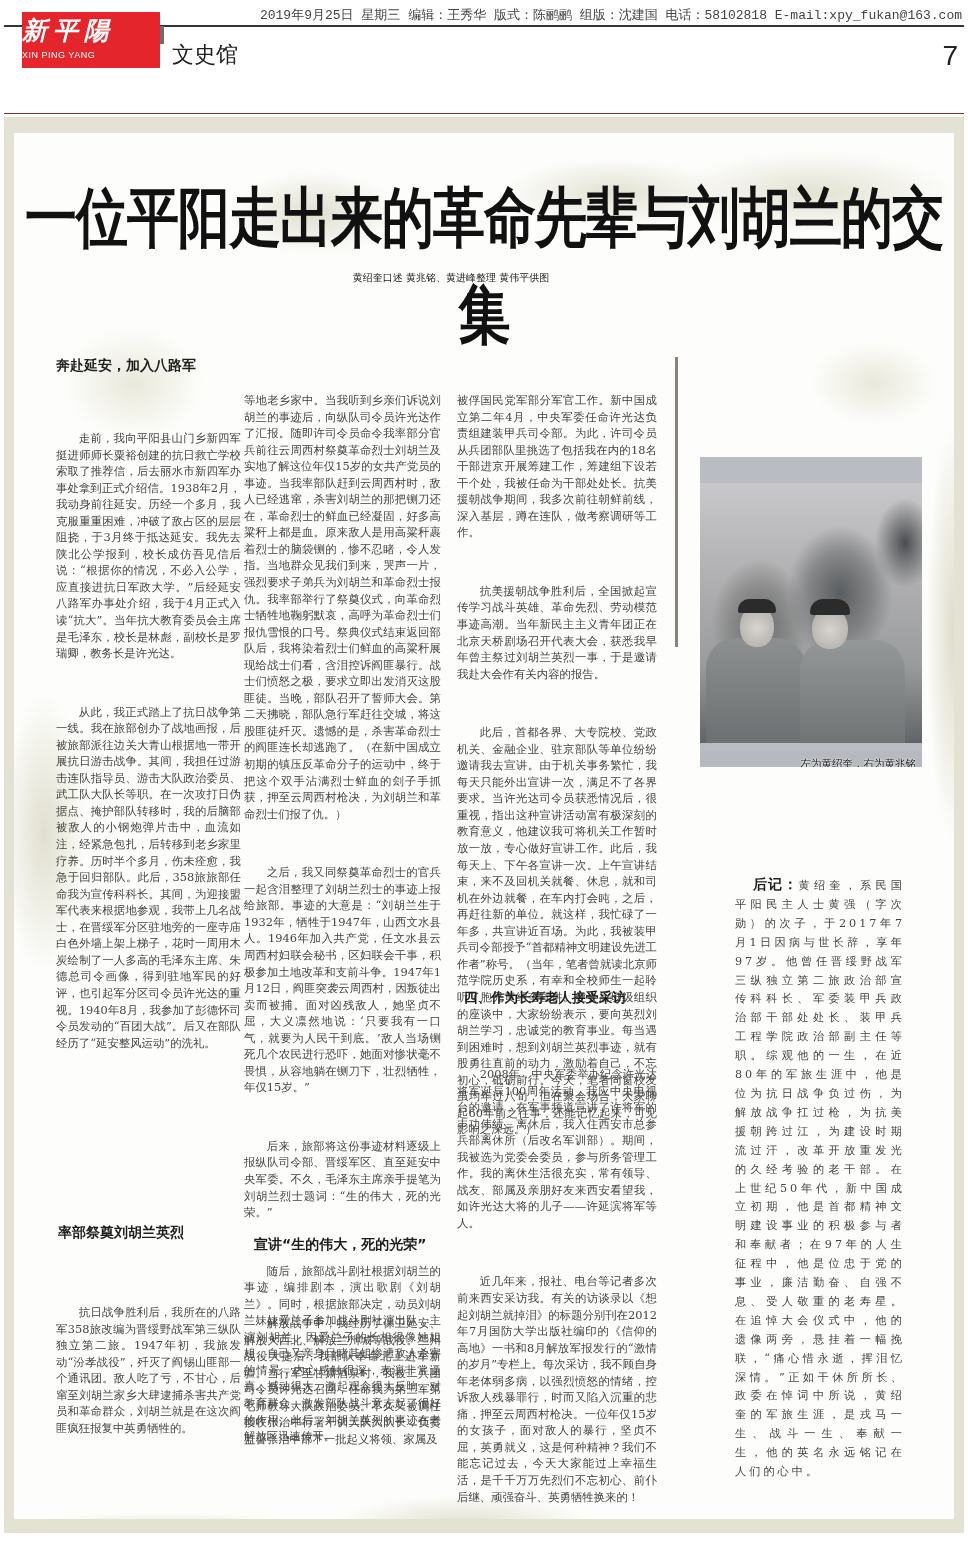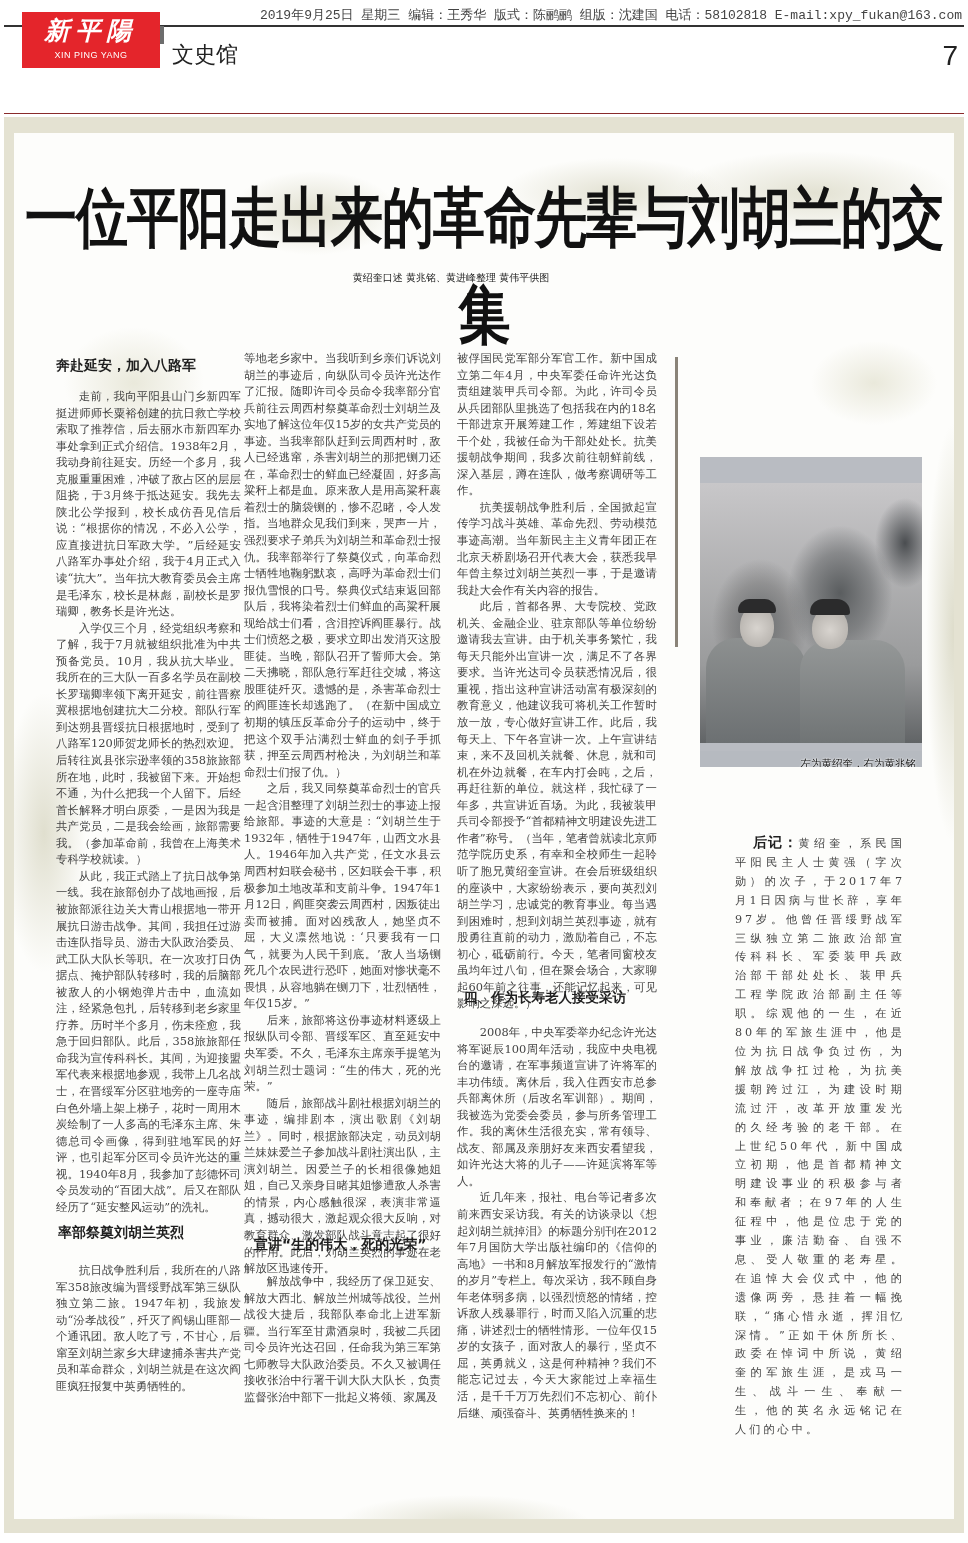--- a/index.html
+++ b/index.html
@@ -2,21 +2,21 @@
 <html><head>
 <meta charset="utf-8">
 <style>
   * { box-sizing: border-box; margin: 0; padding: 0; }
   html, body { width: 968px; height: 1543px; background: #ffffff; overflow: hidden; }
   body { position: relative; font-family: "DejaVu Serif", "Liberation Serif", serif; color: #2a2a2a; }
 
   
   .masthead { position: absolute; left: 0; top: 0; width: 968px; height: 78px; }
   .mast-rule { position: absolute; left: 4px; right: 4px; top: 25px; height: 2px; background: #333; }
-  .logo-box { position: absolute; left: 22px; top: 12px; width: 138px; height: 56px; background: #e4252b; color: #fff; text-align: center; }
+  .logo-box { position: absolute; left: 22px; top: 12px; width: 138px; height: 56px; background: #e4252b; color: #fff; text-align: left; }
   .logo-box::after { content: ""; position: absolute; right: -4px; top: 14px; width: 4px; height: 18px; background: #6d6d6d; }
   .logo-cn { font-family: "DejaVu Serif", serif; font-weight: bold; font-size: 25px; letter-spacing: 6px; line-height: 34px; padding-top: 2px; font-style: italic; }
   .logo-en { font-family: "Liberation Sans", sans-serif; font-size: 9px; letter-spacing: 0.5px; line-height: 14px; }
   .section-name { position: absolute; left: 172px; top: 40px; font-family: "DejaVu Sans", sans-serif; font-size: 22px; color: #222; }
   .page-number { position: absolute; right: 10px; top: 40px; font-family: "Liberation Sans", sans-serif; font-size: 28px; color: #222; }
   .meta-line { position: absolute; right: 6px; top: 6px; font-family: Liberation Mono, monospace; font-size: 13px; color: #444; white-space: nowrap; }
 
   
   .frame-top-line { position: absolute; left: 4px; right: 4px; top: 113px; height: 1px; background: #8a2b2b; }
   .frame { position: absolute; left: 4px; top: 117px; width: 960px; height: 1416px;
@@ -35,21 +35,21 @@
     border-top-width: 16px;
     border-bottom-width: 14px;
   }
 
   
   .headline { position: absolute; left: 0; width: 968px; top: 188px; text-align: center; font-family: "DejaVu Serif", serif; font-weight: bold; font-size: 52px; letter-spacing: -1px; color: #111; line-height: 78px; transform: scaleY(1.25); }
   .byline { position: absolute; left: 0; width: 902px; top: 271px; text-align: center; font-family: "DejaVu Sans", sans-serif; font-size: 10px; color: #222; }
 
   
   .col { position: absolute; font-size: 11.4px; line-height: 16.55px; color: #444; text-align: justify; }
-  .col p { text-indent: 2em; }
+  .col p { text-indent: 2em; margin-top: 42px; }
   .col1 { left: 56px; top: 388px; width: 185px; }
   .col2 { left: 244px; top: 350px; width: 197px; }
   .col3 { left: 457px; top: 350px; width: 200px; }
   .col4 { left: 735px; top: 833px; width: 170px; font-size: 11.2px; line-height: 18.9px; letter-spacing: 3px; font-family: "DejaVu Serif", serif; }
 
   .subhead { position: absolute; font-family: "DejaVu Sans", sans-serif; font-weight: bold; font-size: 14px; color: #1e1e1e; white-space: nowrap; }
   .sh1 { left: 56px; top: 357px; }
   .sh2 { left: 58px; top: 1224px; }
   .sh3 { left: 254px; top: 1236px; }
   .sh4 { left: 464px; top: 989px; font-size: 13.5px; }
@@ -98,21 +98,20 @@
 
 <div class="frame-top-line"></div>
 <div class="frame"></div>
 
 <h1 class="headline">一位平阳走出来的革命先辈与刘胡兰的交集</h1>
 <div class="byline">黄绍奎口述 黄兆铭、黄进峰整理 黄伟平供图</div>
 
 <h2 class="subhead sh1">奔赴延安，加入八路军</h2>
 <div class="col col1">
   <p>走前，我向平阳县山门乡新四军挺进师师长粟裕创建的抗日救亡学校索取了推荐信，后去丽水市新四军办事处拿到正式介绍信。1938年2月，我动身前往延安。历经一个多月，我克服重重困难，冲破了敌占区的层层阻挠，于3月终于抵达延安。我先去陕北公学报到，校长成仿吾见信后说：“根据你的情况，不必入公学，应直接进抗日军政大学。”后经延安八路军办事处介绍，我于4月正式入读“抗大”。当年抗大教育委员会主席是毛泽东，校长是林彪，副校长是罗瑞卿，教务长是许光达。</p>
-  <p>入学仅三个月，经党组织考察和了解，我于7月就被组织批准为中共预备党员。10月，我从抗大毕业。我所在的三大队一百多名学员在副校长罗瑞卿率领下离开延安，前往晋察冀根据地创建抗大二分校。部队行军到达朔县晋绥抗日根据地时，受到了八路军120师贺龙师长的热烈欢迎。后转往岚县张宗逊率领的358旅旅部所在地，此时，我被留下来。开始想不通，为什么把我一个人留下。后经首长解释才明白原委，一是因为我是共产党员，二是我会绘画，旅部需要我。（参加革命前，我曾在上海美术专科学校就读。）</p>
   <p>从此，我正式踏上了抗日战争第一线。我在旅部创办了战地画报，后被旅部派往边关大青山根据地一带开展抗日游击战争。其间，我担任过游击连队指导员、游击大队政治委员、武工队大队长等职。在一次攻打日伪据点、掩护部队转移时，我的后脑部被敌人的小钢炮弹片击中，血流如注，经紧急包扎，后转移到老乡家里疗养。历时半个多月，伤未痊愈，我急于回归部队。此后，358旅旅部任命我为宣传科科长。其间，为迎接盟军代表来根据地参观，我带上几名战士，在晋绥军分区驻地旁的一座寺庙白色外墙上架上梯子，花时一周用木炭绘制了一人多高的毛泽东主席、朱德总司令画像，得到驻地军民的好评，也引起军分区司令员许光达的重视。1940年8月，我参加了彭德怀司令员发动的“百团大战”。后又在部队经历了“延安整风运动”的洗礼。</p>
 </div>
 
 <h2 class="subhead sh2">率部祭奠刘胡兰英烈</h2>
 <div class="col col1b">
   <p>抗日战争胜利后，我所在的八路军358旅改编为晋绥野战军第三纵队独立第二旅。1947年初，我旅发动“汾孝战役”，歼灭了阎锡山匪部一个通讯团。敌人吃了亏，不甘心，后窜至刘胡兰家乡大肆逮捕杀害共产党员和革命群众，刘胡兰就是在这次阎匪疯狂报复中英勇牺牲的。</p>
 </div>
 
 <div class="col col2">
   <p id="s2p1cont" style="text-indent:0">等地老乡家中。当我听到乡亲们诉说刘胡兰的事迹后，向纵队司令员许光达作了汇报。随即许司令员命令我率部分官兵前往云周西村祭奠革命烈士刘胡兰及实地了解这位年仅15岁的女共产党员的事迹。当我率部队赶到云周西村时，敌人已经逃窜，杀害刘胡兰的那把铡刀还在，革命烈士的鲜血已经凝固，好多高粱秆上都是血。原来敌人是用高粱秆裹着烈士的脑袋铡的，惨不忍睹，令人发指。当地群众见我们到来，哭声一片，强烈要求子弟兵为刘胡兰和革命烈士报仇。我率部举行了祭奠仪式，向革命烈士牺牲地鞠躬默哀，高呼为革命烈士们报仇雪恨的口号。祭典仪式结束返回部队后，我将染着烈士们鲜血的高粱秆展现给战士们看，含泪控诉阎匪暴行。战士们愤怒之极，要求立即出发消灭这股匪徒。当晚，部队召开了誓师大会。第二天拂晓，部队急行军赶往交城，将这股匪徒歼灭。遗憾的是，杀害革命烈士的阎匪连长却逃跑了。（在新中国成立初期的镇压反革命分子的运动中，终于把这个双手沾满烈士鲜血的刽子手抓获，押至云周西村枪决，为刘胡兰和革命烈士们报了仇。）</p>
@@ -128,21 +127,21 @@
 
 <div class="col col3">
   <p id="s3p0cont" style="text-indent:0">被俘国民党军部分军官工作。新中国成立第二年4月，中央军委任命许光达负责组建装甲兵司令部。为此，许司令员从兵团部队里挑选了包括我在内的18名干部进京开展筹建工作，筹建组下设若干个处，我被任命为干部处处长。抗美援朝战争期间，我多次前往朝鲜前线，深入基层，蹲在连队，做考察调研等工作。</p>
   <p>抗美援朝战争胜利后，全国掀起宣传学习战斗英雄、革命先烈、劳动模范事迹高潮。当年新民主主义青年团正在北京天桥剧场召开代表大会，获悉我早年曾主祭过刘胡兰英烈一事，于是邀请我赴大会作有关内容的报告。</p>
   <p>此后，首都各界、大专院校、党政机关、金融企业、驻京部队等单位纷纷邀请我去宣讲。由于机关事务繁忙，我每天只能外出宣讲一次，满足不了各界要求。当许光达司令员获悉情况后，很重视，指出这种宣讲活动富有极深刻的教育意义，他建议我可将机关工作暂时放一放，专心做好宣讲工作。此后，我每天上、下午各宣讲一次。上午宣讲结束，来不及回机关就餐、休息，就和司机在外边就餐，在车内打会盹，之后，再赶往新的单位。就这样，我忙碌了一年多，共宣讲近百场。为此，我被装甲兵司令部授予“首都精神文明建设先进工作者”称号。（当年，笔者曾就读北京师范学院历史系，有幸和全校师生一起聆听了胞兄黄绍奎宣讲。在会后班级组织的座谈中，大家纷纷表示，要向英烈刘胡兰学习，忠诚党的教育事业。每当遇到困难时，想到刘胡兰英烈事迹，就有股勇往直前的动力，激励着自己，不忘初心，砥砺前行。今天，笔者同窗校友虽均年过八旬，但在聚会场合，大家聊起60年前之往事，还能记忆起来，可见影响之深远。）</p>
 </div>
 
 <h2 class="subhead sh4">四、作为长寿老人接受采访</h2>
 <div class="col col3b">
   <p>2008年，中央军委举办纪念许光达将军诞辰100周年活动，我应中央电视台的邀请，在军事频道宣讲了许将军的丰功伟绩。离休后，我入住西安市总参兵部离休所（后改名军训部）。期间，我被选为党委会委员，参与所务管理工作。我的离休生活很充实，常有领导、战友、部属及亲朋好友来西安看望我，如许光达大将的儿子——许延滨将军等人。</p>
-  <p>近几年来，报社、电台等记者多次前来西安采访我。有关的访谈录以《想起刘胡兰就掉泪》的标题分别刊在2012年7月国防大学出版社编印的《信仰的高地》一书和8月解放军报发行的“激情的岁月”专栏上。每次采访，我不顾自身年老体弱多病，以强烈愤怒的情绪，控诉敌人残暴罪行，时而又陷入沉重的悲痛，讲述烈士的牺牲情形。一位年仅15岁的女孩子，面对敌人的暴行，坚贞不屈，英勇就义，这是何种精神？我们不能忘记过去，今天大家能过上幸福生活，是千千万万先烈们不忘初心、前仆后继、顽强奋斗、英勇牺牲换来的！</p>
+  <p>近几年来，报社、电台等记者多次前来西安采访我。有关的访谈录以《想起刘胡兰就掉泪》的标题分别刊在2012年7月国防大学出版社编印的《信仰的高地》一书和8月解放军报发行的“激情的岁月”专栏上。每次采访，我不顾自身年老体弱多病，以强烈愤怒的情绪，控诉敌人残暴罪行，时而又陷入沉重的悲痛，押至云周西村枪决。一位年仅15岁的女孩子，面对敌人的暴行，坚贞不屈，英勇就义，这是何种精神？我们不能忘记过去，今天大家能过上幸福生活，是千千万万先烈们不忘初心、前仆后继、顽强奋斗、英勇牺牲换来的！</p>
 </div>
 
 <div class="vrule"></div>
 
 <figure class="photo">
   <div class="photo-sky"></div>
   <div class="person left"></div>
   <div class="person right"></div>
   <div class="head left"></div>
   <div class="hair left"></div>

